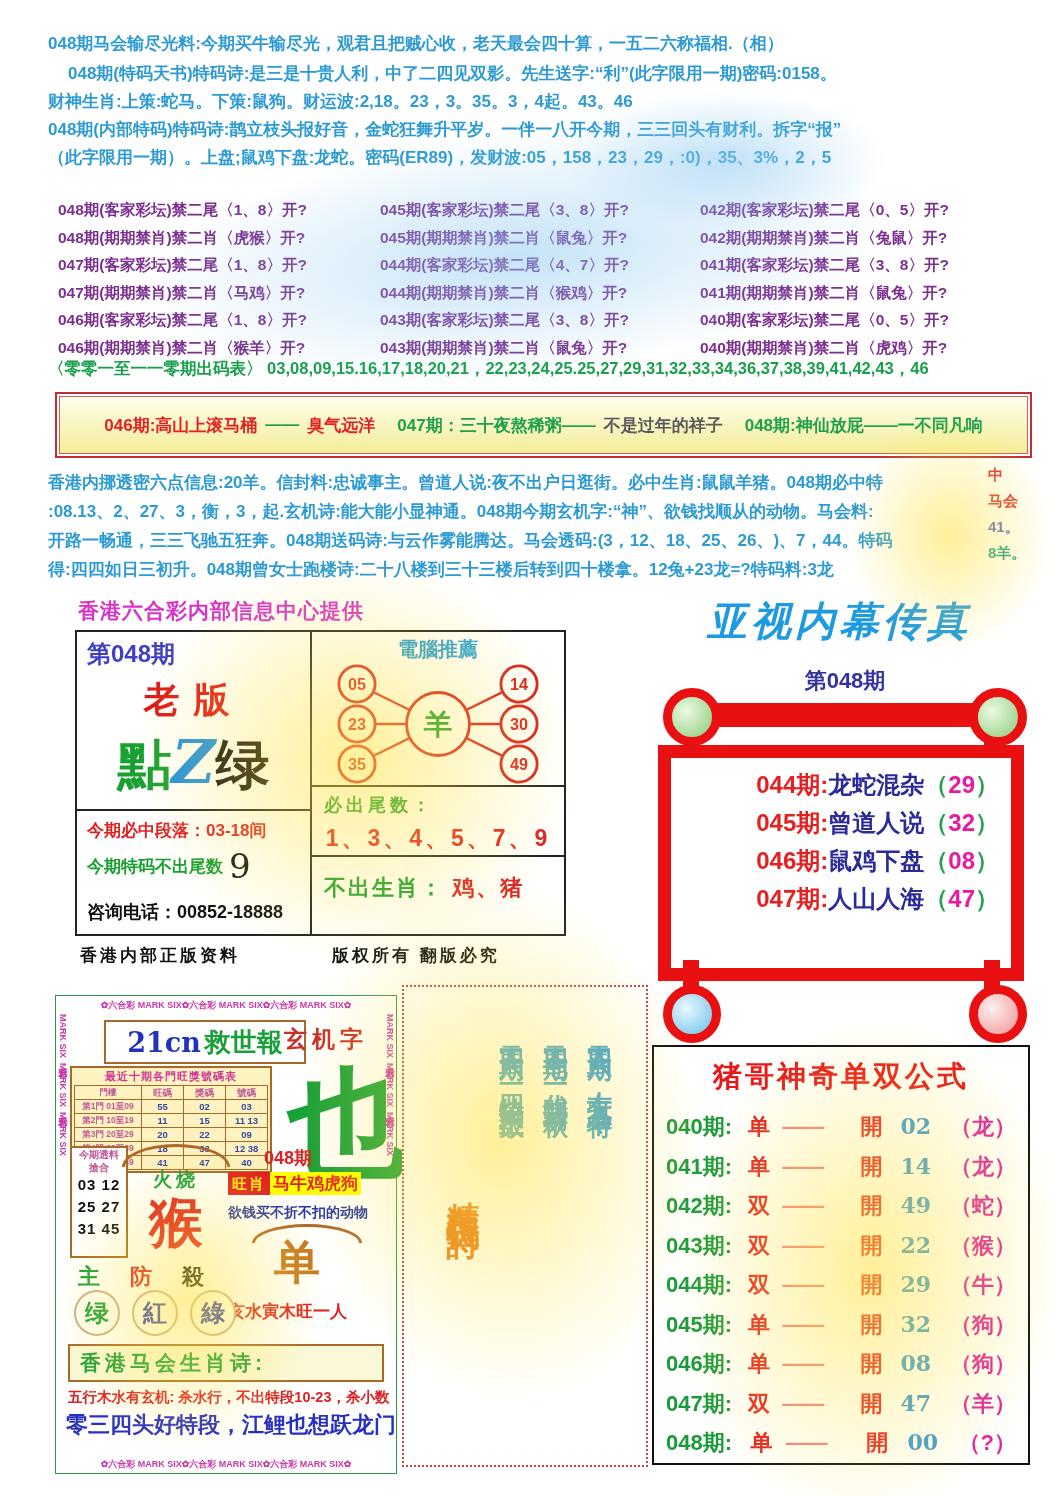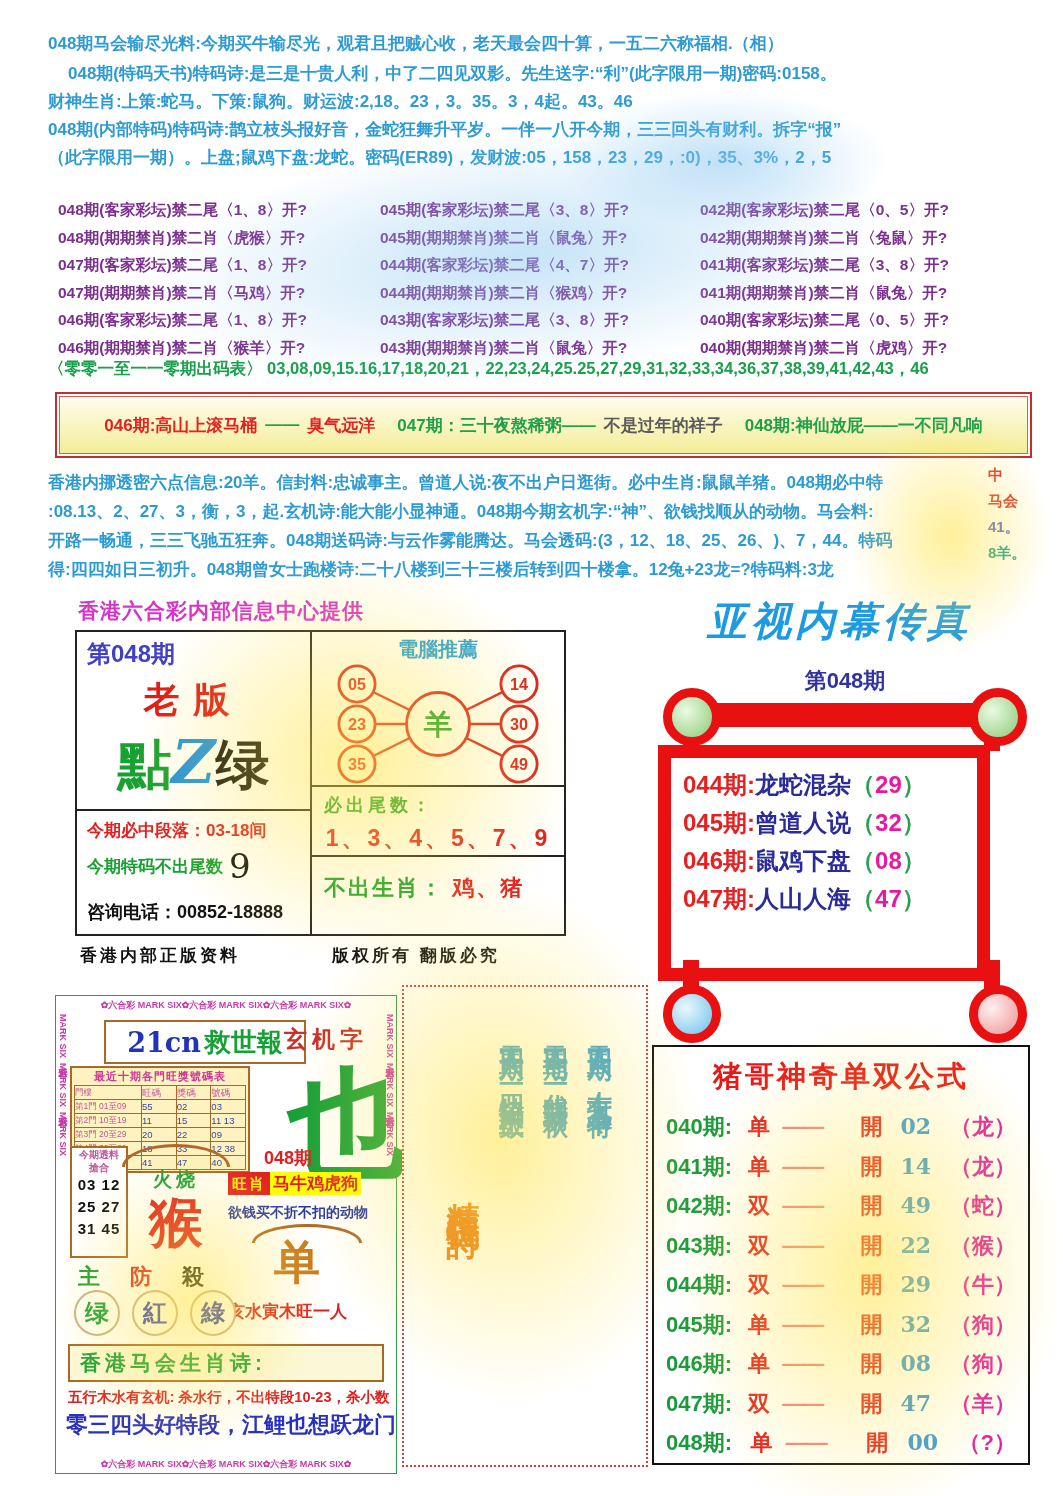--- a/index.html
+++ b/index.html
@@ -52,44 +52,44 @@
   .caption{position:absolute;color:#111;font-weight:bold;font-size:17px;letter-spacing:3px;z-index:2;}
   
   .yatitle{position:absolute;left:640px;top:594px;width:398px;text-align:center;color:#1e9ae0;font-size:40px;
            font-weight:bold;font-style:italic;font-family:"DejaVu Serif",serif;letter-spacing:4px;z-index:2;}
   .yaperiod{position:absolute;left:760px;top:666px;width:170px;text-align:center;color:#3333a0;font-size:22px;font-weight:bold;z-index:2;}
   .redbar{position:absolute;background:#e81010;z-index:2;}
   .cornercircle{position:absolute;width:58px;height:58px;border-radius:50%;border:9px solid #e81010;box-sizing:border-box;z-index:3;}
   .cc-green{background:radial-gradient(circle at 35% 35%,#eafbe2,#8cc878);}
   .cc-blue{background:radial-gradient(circle at 35% 35%,#e8f8ff,#6cc0ea);}
   .cc-pink{background:radial-gradient(circle at 35% 35%,#fff0f0,#f09090);}
-  .yaframe{position:absolute;left:658px;top:745px;width:332px;height:236px;border:13px solid #e81010;box-sizing:border-box;
-           background:#fff;z-index:2;padding:8px 12px;}
+  .yaframe{position:absolute;left:658px;top:745px;width:366px;height:236px;border:13px solid #e81010;box-sizing:border-box;
+           background:#fff;z-index:2;padding:8px 12px;text-align:right;}
   .yrow{font-size:24px;font-weight:bold;line-height:38px;white-space:nowrap;}
   .yp{color:#e62020;} .yt{color:#2a2a99;} .ypo,.ypc{color:#28a050;} .yn{color:#e818a0;}
   
   .g21{position:absolute;left:55px;top:995px;width:340px;height:477px;border:1px solid #2a9a4a;background:#fff;z-index:2;}
   .gstrip{position:absolute;font-size:9px;font-weight:bold;color:#c838a8;overflow:hidden;white-space:nowrap;}
   .gs-top{left:0;top:0;width:340px;height:18px;line-height:18px;text-align:center;}
   .gs-bottom{left:0;top:459px;width:340px;height:18px;line-height:18px;text-align:center;}
   .gs-left{left:0;top:18px;width:13px;height:441px;writing-mode:vertical-rl;}
   .gs-right{left:327px;top:18px;width:13px;height:441px;writing-mode:vertical-rl;}
   .brandbox{position:absolute;left:16px;top:24px;width:198px;height:40px;border:2px solid #a86828;display:flex;
             align-items:center;justify-content:center;background:#fff;margin-left:32px;}
   .brand1{color:#2233bb;font-size:27px;font-weight:bold;font-family:"DejaVu Serif",serif;}
   .brand2{color:#18a038;font-size:26px;font-weight:bold;margin-left:4px;}
   .xuanji{position:absolute;left:228px;top:28px;color:#c83028;font-size:23px;font-weight:bold;letter-spacing:5px;}
   .ye{position:absolute;left:232px;top:52px;width:96px;height:150px;color:#18a038;font-size:118px;font-weight:bold;
       font-family:"DejaVu Serif",serif;line-height:150px;text-align:center;}
-  .t21{position:absolute;left:14px;top:70px;width:180px;background:#fdf2c0;border:2px solid #a86828;padding:1px 2px;box-sizing:border-box;}
+  .t21{position:absolute;left:14px;top:70px;width:202px;background:#fdf2c0;border:2px solid #a86828;padding:1px 2px;box-sizing:border-box;}
   .t21 .t21title{color:#d03898;font-size:11px;font-weight:bold;text-align:center;letter-spacing:1px;}
   .t21grid{border:1px solid #a86828;margin-top:1px;}
   .t21r{display:flex;border-bottom:1px solid #a86828;}
   .t21r:last-child{border-bottom:none;}
-  .t21c{font-size:9.5px;font-weight:normal;color:#3848a0;border-right:1px solid #a86828;text-align:left;line-height:13px;height:13px;overflow:hidden;}
+  .t21c{font-size:9.5px;font-weight:bold;color:#3848a0;border-right:1px solid #a86828;text-align:center;line-height:13px;height:13px;overflow:hidden;}
   .t21c:last-child{border-right:none;}
   .t21c.door{width:66px;color:#c05898;font-size:8.5px;}
   .t21c.v{flex:1;}
   .t21head .t21c{color:#c05898;}
   .minibox{position:absolute;left:14px;top:150px;width:58px;height:112px;border:2px solid #a86828;box-sizing:border-box;
            text-align:center;background:#fff;}
   .minilabel{color:#c05898;font-size:10px;font-weight:bold;line-height:13px;}
   .mininum{color:#111;font-size:15px;font-weight:bold;line-height:22px;letter-spacing:1px;}
   .archbox{position:absolute;left:66px;top:148px;width:108px;height:124px;text-align:center;}
   .arch{height:20px;border:3px solid #b06828;border-bottom:none;border-radius:100% 100% 0 0/200% 200% 0 0;}

